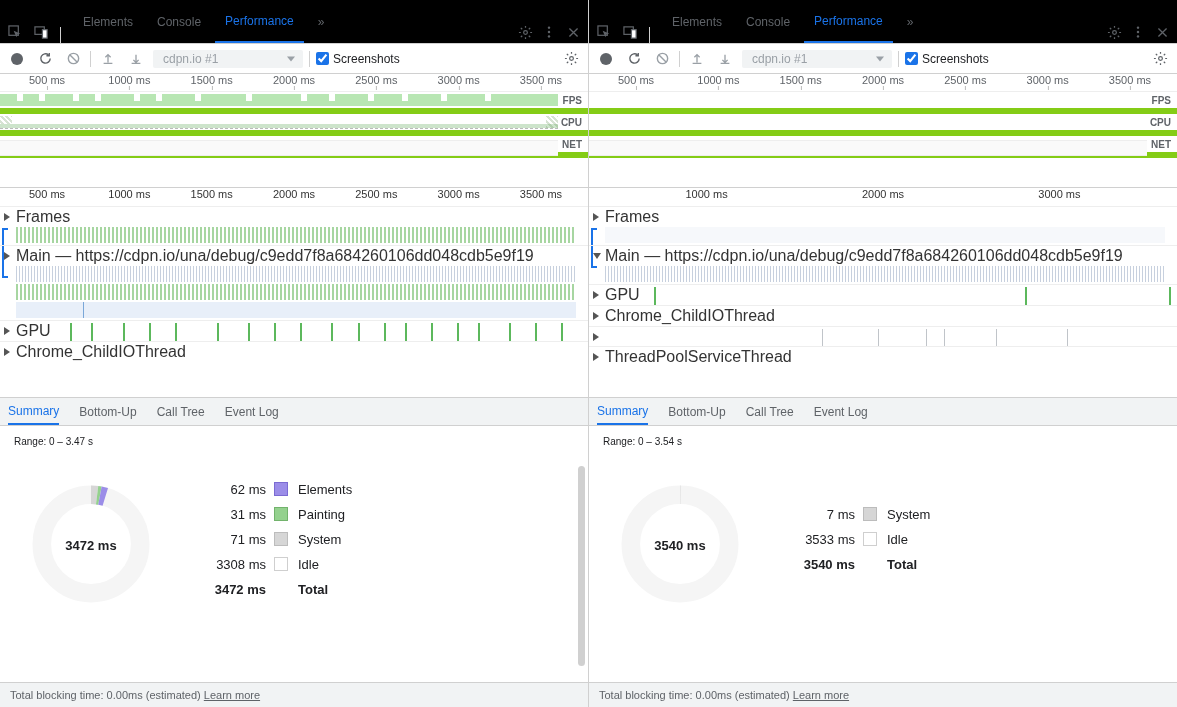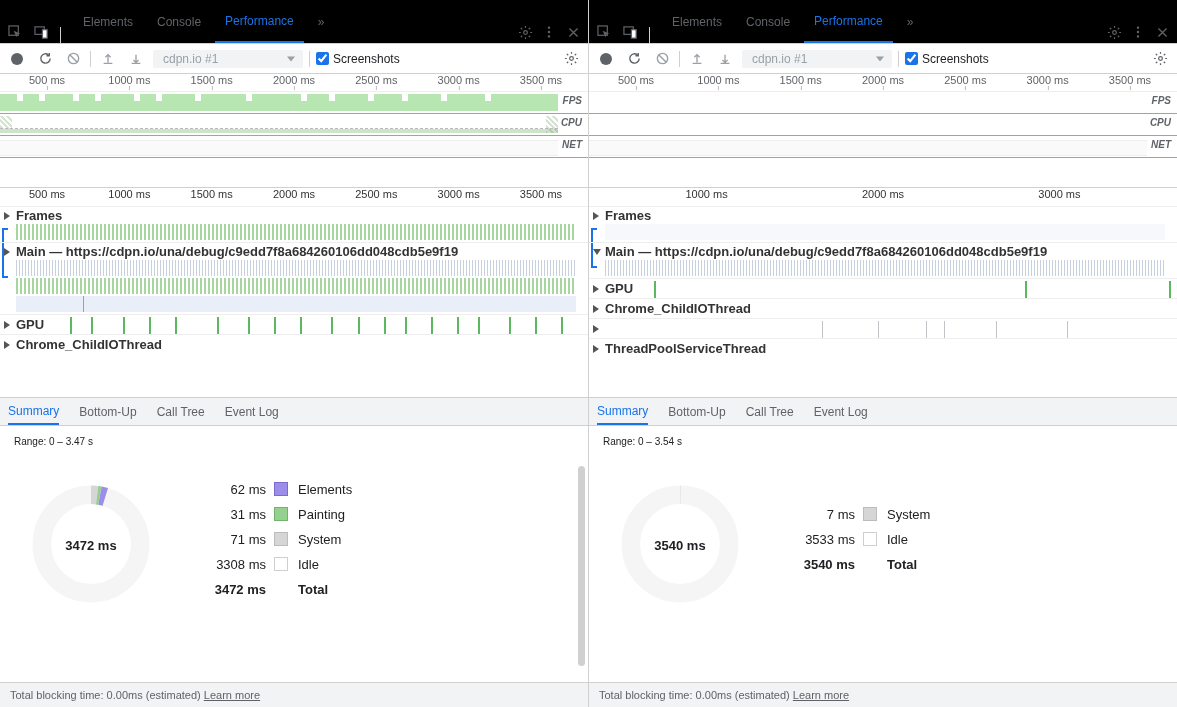--- a/index.html
+++ b/index.html
@@ -109,22 +109,21 @@
     position: absolute;
     left: 50%; bottom: -4px;
     width: 1px; height: 4px;
     background: #bbb;
   }
 
   .minitracks { position: relative; }
   .lane {
     position: relative;
     height: 22px;
-    border-bottom: 1px solid #84cc16;
-    font-style: italic;
+    border-bottom: 6px solid #84cc16;
   }
   .lane.net::before {
     content:"";
     position:absolute; left:0; right:30px; top:4px; height:14px;
     background:#fafafa;
     border-top:1px solid #eee;
     border-bottom:1px solid #eee;
   }
   .lane .label {
     position: absolute; right: 4px; top: 3px;
@@ -184,24 +183,23 @@
     margin-left: 4px;
   }
   .track .tri.down {
     border-left: 4px solid transparent;
     border-right: 4px solid transparent;
     border-top: 6px solid #555;
     border-bottom: none;
     width: 0;
   }
   .track .tlabel {
-    font-size: 13px;
+    font-size: 16px;
     color: #333;
     white-space: nowrap;
-    font-weight: bold;
   }
   .trackbody {
     grid-column: 1 / -1;
     position: relative;
     height: 18px;
   }
   .bars { position: absolute; left: 16px; right: 6px; top: 1px; bottom: 1px; }
   .bar { position: absolute; top: 0; bottom: 0; }
   .bar.green { background: #5cb85c; }
   .bar.blue { background: #7aa7d8; }

